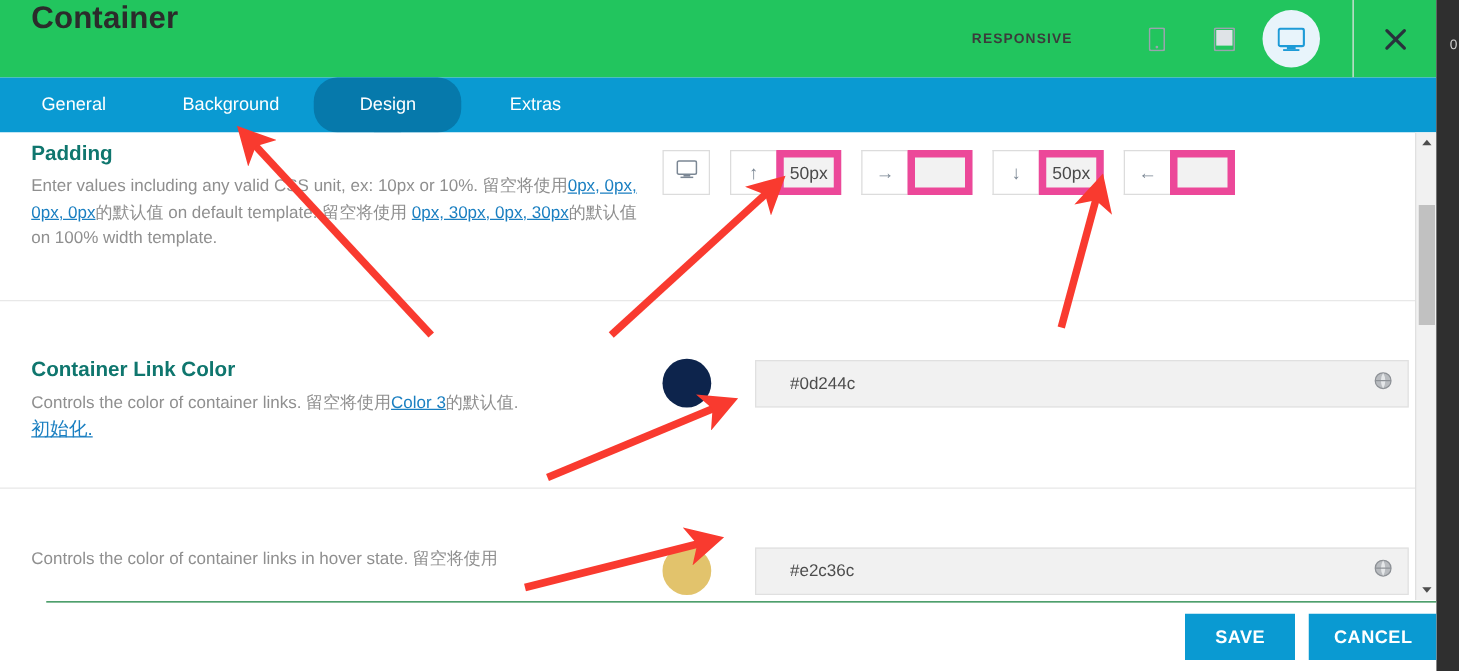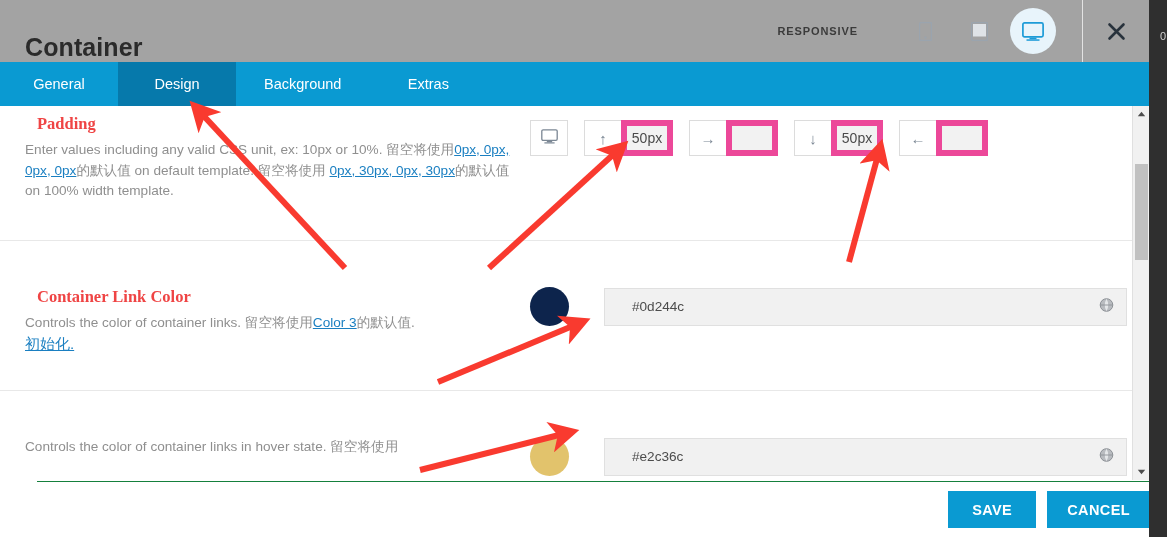--- a/index.html
+++ b/index.html
@@ -31,23 +31,23 @@
     width: 1149px;
     height: 537px;
     background: #ffffff;
     overflow: hidden;
   }
 
   
   .modal-header {
     position: relative;
     height: 62px;
-    background: #a3a3a3;
-    display: flex;
-    align-items: flex-end;
+    background: #22c55e;
+    display: flex;
+    align-items: flex-start;
   }
   .modal-title {
     font-size: 25px;
     font-weight: bold;
     color: #2b2b2b;
     margin-left: 25px;
     letter-spacing: .1px;
   }
   .header-right {
     margin-left: auto;
@@ -103,20 +103,21 @@
   .tab {
     display: flex;
     align-items: center;
     justify-content: center;
     padding: 0 28px;
     min-width: 62px;
     color: #ffffff;
     font-size: 14.5px;
     cursor: pointer;
     position: relative;
+    border-radius: 19px;
   }
   .tab.active {
     background: #0679ab;
   }
   .tab.active::after {
     content: "";
     position: absolute;
     left: 50%;
     transform: translateX(-50%);
     bottom: -11px;
@@ -147,23 +148,22 @@
 
   .label-col {
     width: 505px;
     flex: 0 0 505px;
     padding-right: 20px;
     box-sizing: border-box;
   }
   .field-title {
     font-size: 16.5px;
     font-weight: bold;
-    color: #ef4444;
-    margin: 0 0 6px 12px;
-    font-family: Liberation Serif, serif;
+    color: #0f766e;
+    margin: 0 0 6px 0;
   }
   .field-desc {
     font-size: 13.6px;
     line-height: 20.5px;
     color: #8f8f8f;
     margin: 0;
   }
   .field-desc a {
     color: #1a7fc1;
     text-decoration: underline;
@@ -408,25 +408,25 @@
             </svg>
           </span>
         </div>
       </div>
     </div>
 
     <div class="tabs">
       <div class="tab">
         <span>General</span>
       </div>
+      <div class="tab">
+        <span>Background</span>
+      </div>
       <div class="tab active">
         <span>Design</span>
-      </div>
-      <div class="tab">
-        <span>Background</span>
       </div>
       <div class="tab">
         <span>Extras</span>
       </div>
     </div>
 
     <div class="modal-body">
 
       <div class="row r-padding">
         <div class="label-col">

